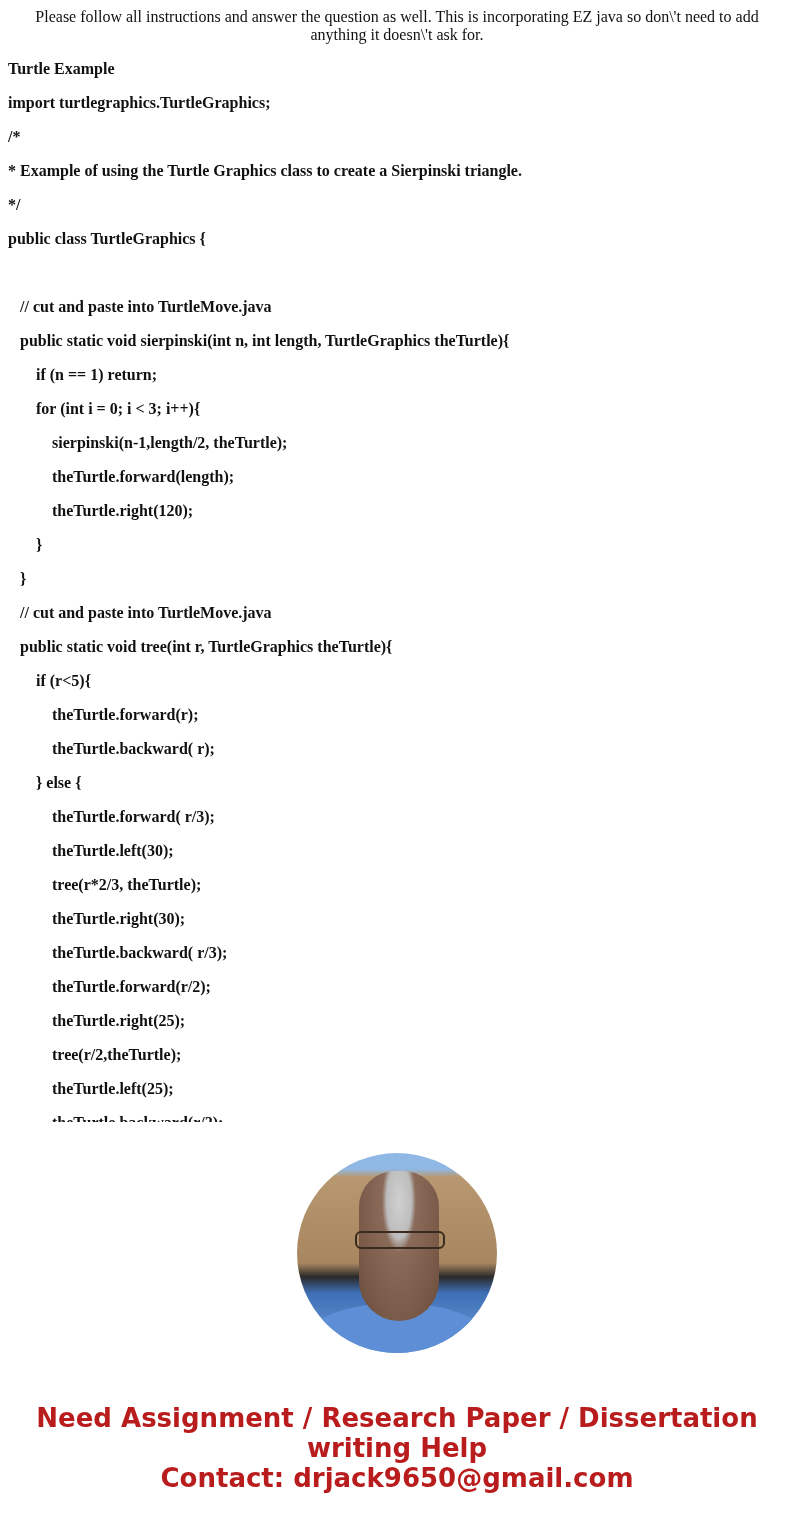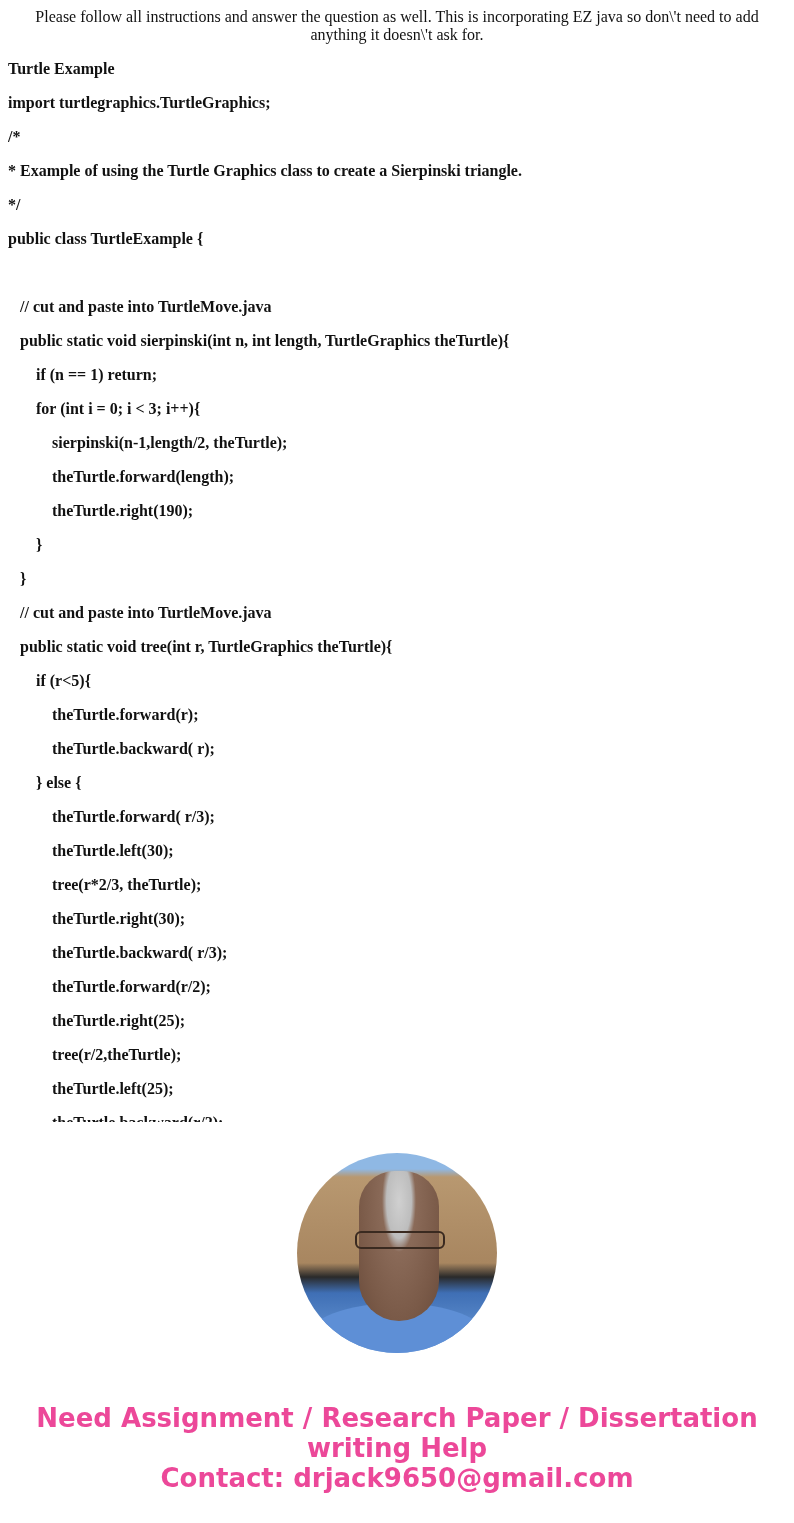--- a/index.html
+++ b/index.html
@@ -29,43 +29,43 @@
   .avatar .glasses {
     position: absolute; left: 58px; top: 78px; width: 90px; height: 18px;
     border: 2px solid #3a2a20; border-radius: 6px; box-sizing: border-box;
   }
   .avatar .shirt {
     position: absolute; left: 10px; top: 150px; width: 180px; height: 70px;
     background: #5e8fd6; border-radius: 50% 50% 0 0;
   }
   .footer {
     position: absolute; left: 0; top: 1403px; width: 794px; text-align: center;
-    font-family: "DejaVu Sans", sans-serif; font-weight: bold; font-size: 26px; line-height: 30px; color: #ec4899;
+    font-family: "DejaVu Sans", sans-serif; font-weight: bold; font-size: 26px; line-height: 30px; color: #b91c1c;
   }
 </style>
 </head>
 <body>
 
 <div class="content">
   <p class="intro">Please follow all instructions and answer the question as well. This is incorporating EZ java so don\'t need to add anything it doesn\'t ask for.</p>
   <p class="para heading">Turtle Example</p>
   <div id="code-block">
       <p class="para">import turtlegraphics.TurtleGraphics;</p>
       <p class="para">/*</p>
       <p class="para">* Example of using the Turtle Graphics class to create a Sierpinski triangle.</p>
       <p class="para">*/</p>
-      <p class="para">public class TurtleExample {</p>
+      <p class="para">public class TurtleGraphics {</p>
       <p class="para blank"></p>
       <p class="para l1">// cut and paste into TurtleMove.java</p>
       <p class="para l1">public static void sierpinski(int n, int length, TurtleGraphics theTurtle){</p>
       <p class="para l2">if (n == 1) return;</p>
       <p class="para l2">for (int i = 0; i &lt; 3; i++){</p>
       <p class="para l3">sierpinski(n-1,length/2, theTurtle);</p>
       <p class="para l3">theTurtle.forward(length);</p>
-      <p class="para l3">theTurtle.right(190);</p>
+      <p class="para l3">theTurtle.right(120);</p>
       <p class="para l2">}</p>
       <p class="para l1">}</p>
       <p class="para l1">// cut and paste into TurtleMove.java</p>
       <p class="para l1">public static void tree(int r, TurtleGraphics theTurtle){</p>
       <p class="para l2">if (r&lt;5){</p>
       <p class="para l3">theTurtle.forward(r);</p>
       <p class="para l3">theTurtle.backward( r);</p>
       <p class="para l2">} else {</p>
       <p class="para l3">theTurtle.forward( r/3);</p>
       <p class="para l3">theTurtle.left(30);</p>

